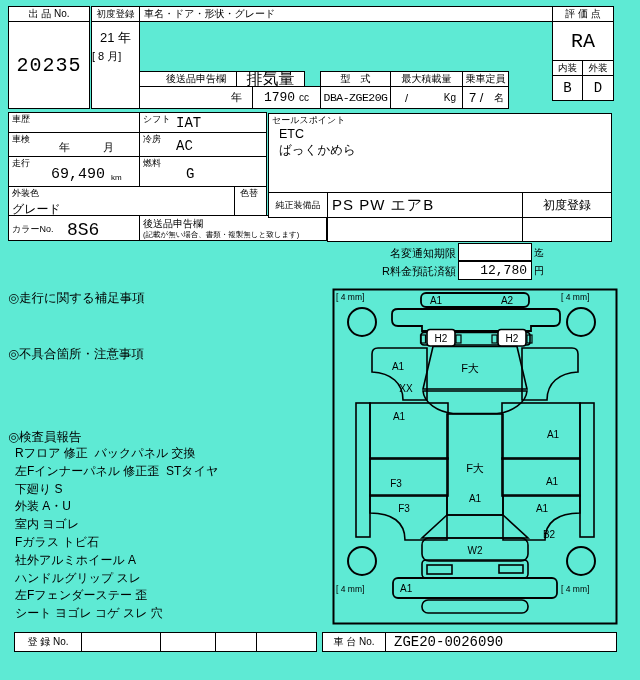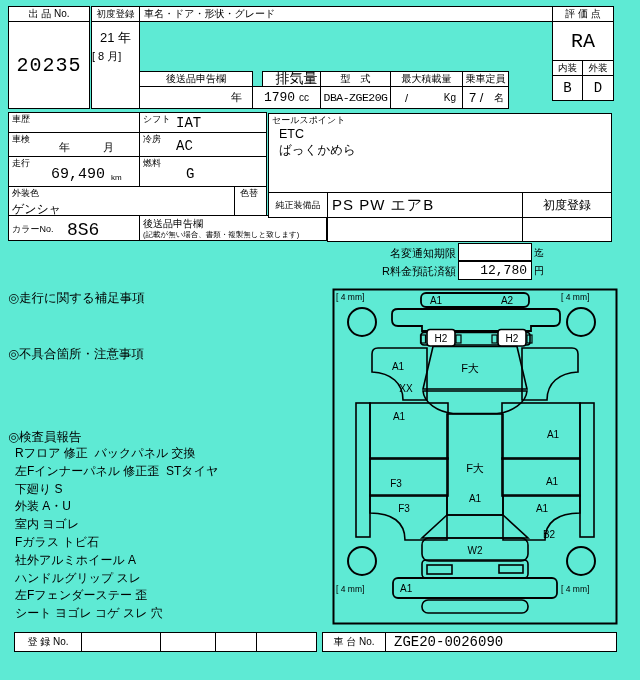--- a/index.html
+++ b/index.html
@@ -25,21 +25,21 @@
 
   <div class="c ctr" style="left:91px;top:6px;width:49px;height:16px;font-size:9.5px;">初度登録</div>
   <div class="c" style="left:91px;top:21px;width:49px;height:88px;">
     <div class="nb pre" style="left:0;top:7px;width:100%;text-align:center;font-size:13px;">21 年</div>
     <div class="nb pre" style="left:0;top:27px;width:100%;text-align:left;font-size:11px;">[ 8 月]</div>
   </div>
 
   <div class="c vctr" style="left:139px;top:6px;width:414px;height:16px;font-size:10px;padding-left:4px;">車名・ドア・形状・グレード</div>
 
   <div class="c ctr" style="left:139px;top:71px;width:114px;height:16px;font-size:10px;">後送品申告欄</div>
-  <div class="c ctr" style="left:262px;top:71px;width:69px;height:16px;font-size:14px;">排気量</div>
+  <div class="c ctr" style="left:236px;top:71px;width:69px;height:16px;font-size:16px;">排気量</div>
   <div class="c ctr pre" style="left:320px;top:71px;width:71px;height:16px;font-size:10px;">型　式</div>
   <div class="c ctr" style="left:390px;top:71px;width:73px;height:16px;font-size:10px;">最大積載量</div>
   <div class="c ctr" style="left:462px;top:71px;width:47px;height:16px;font-size:10px;">乗車定員</div>
 
   <div class="c rt" style="left:139px;top:86px;width:114px;height:23px;font-size:11px;padding-right:10px;">年</div>
   <div class="c ctr" style="left:252px;top:86px;width:69px;height:23px;">
     <span class="mono" style="font-size:13px;">1790</span>
     <span style="font-size:10px;margin-left:4px;">cc</span>
   </div>
   <div class="c ctr mono" style="left:320px;top:86px;width:71px;height:23px;font-size:11.5px;letter-spacing:-0.5px;">DBA-ZGE20G</div>
@@ -78,21 +78,21 @@
     <span class="lbl">走行</span>
     <span class="nb mono" style="left:42px;top:9px;font-size:15px;">69,490</span>
     <span class="nb" style="left:102px;top:16px;font-size:8px;">km</span>
   </div>
   <div class="c" style="left:139px;top:156px;width:128px;height:31px;">
     <span class="lbl">燃料</span>
     <span class="nb mono" style="left:46px;top:9px;font-size:14px;">G</span>
   </div>
   <div class="c" style="left:8px;top:186px;width:227px;height:30px;">
     <span class="lbl">外装色</span>
-    <span class="nb" style="left:3px;top:14px;font-size:12px;">ゲンシャ</span>
+    <span class="nb" style="left:3px;top:14px;font-size:12px;">グレード</span>
   </div>
   <div class="c" style="left:234px;top:186px;width:33px;height:30px;">
     <span class="lbl" style="left:5px;">色替</span>
   </div>
   <div class="c" style="left:8px;top:215px;width:132px;height:26px;">
     <span class="nb" style="left:3px;top:7px;font-size:9px;">カラーNo.</span>
     <span class="nb mono" style="left:58px;top:4px;font-size:18px;">8S6</span>
   </div>
   <div class="c" style="left:139px;top:215px;width:188px;height:26px;">
     <span class="nb" style="left:3px;top:1px;font-size:10px;">後送品申告欄</span>

